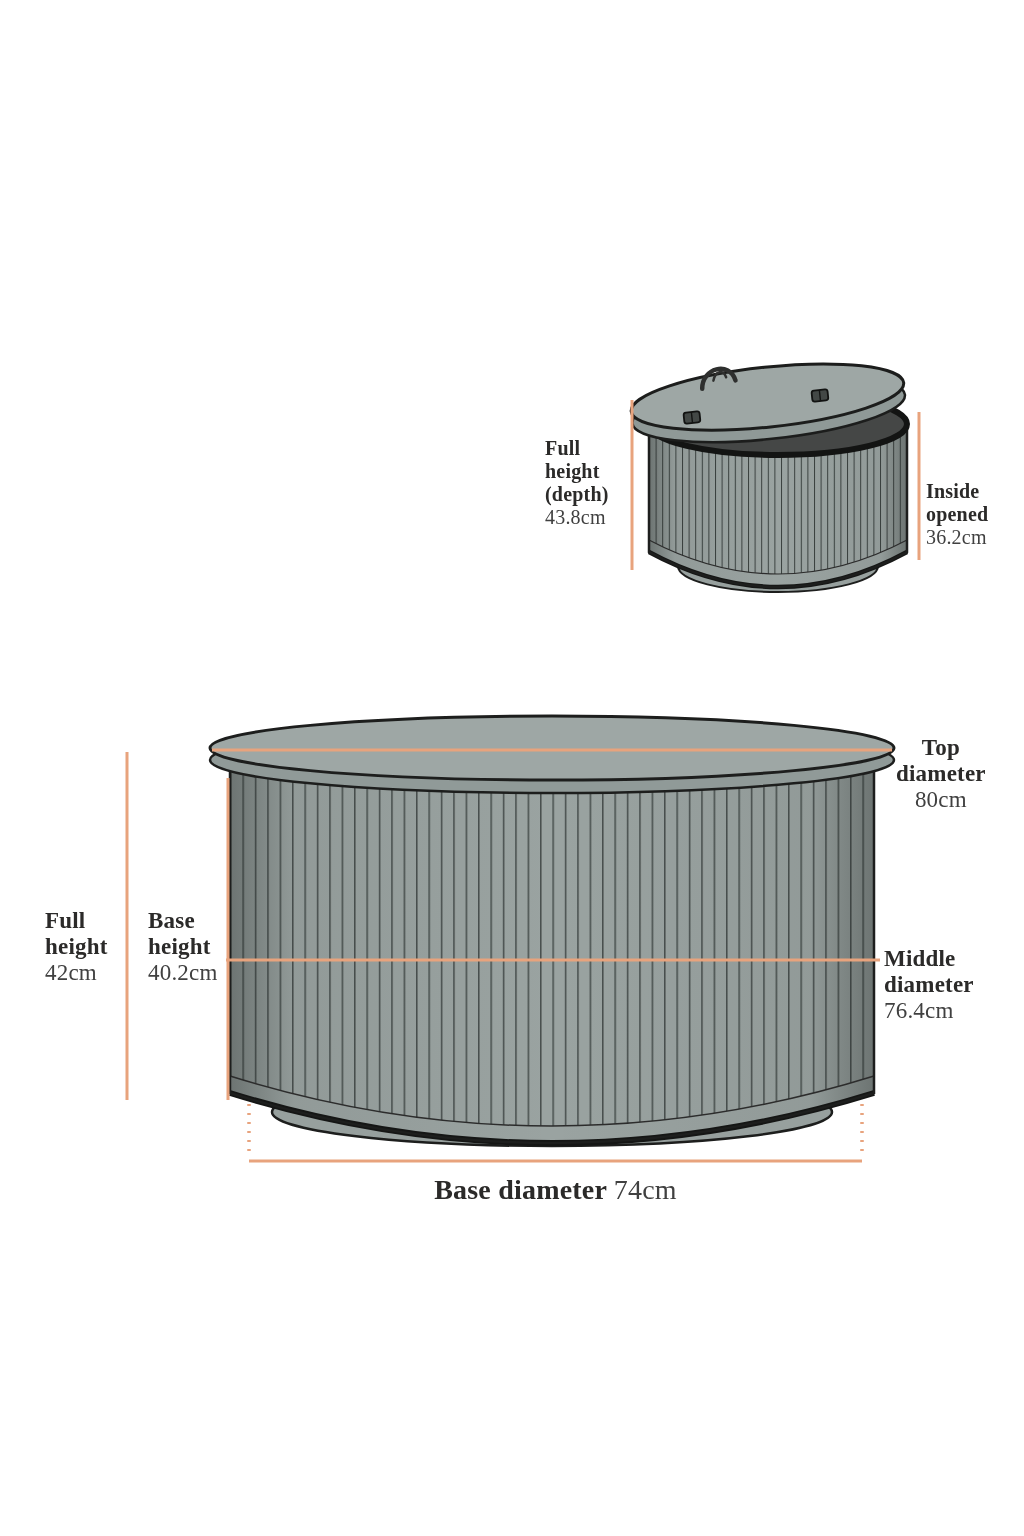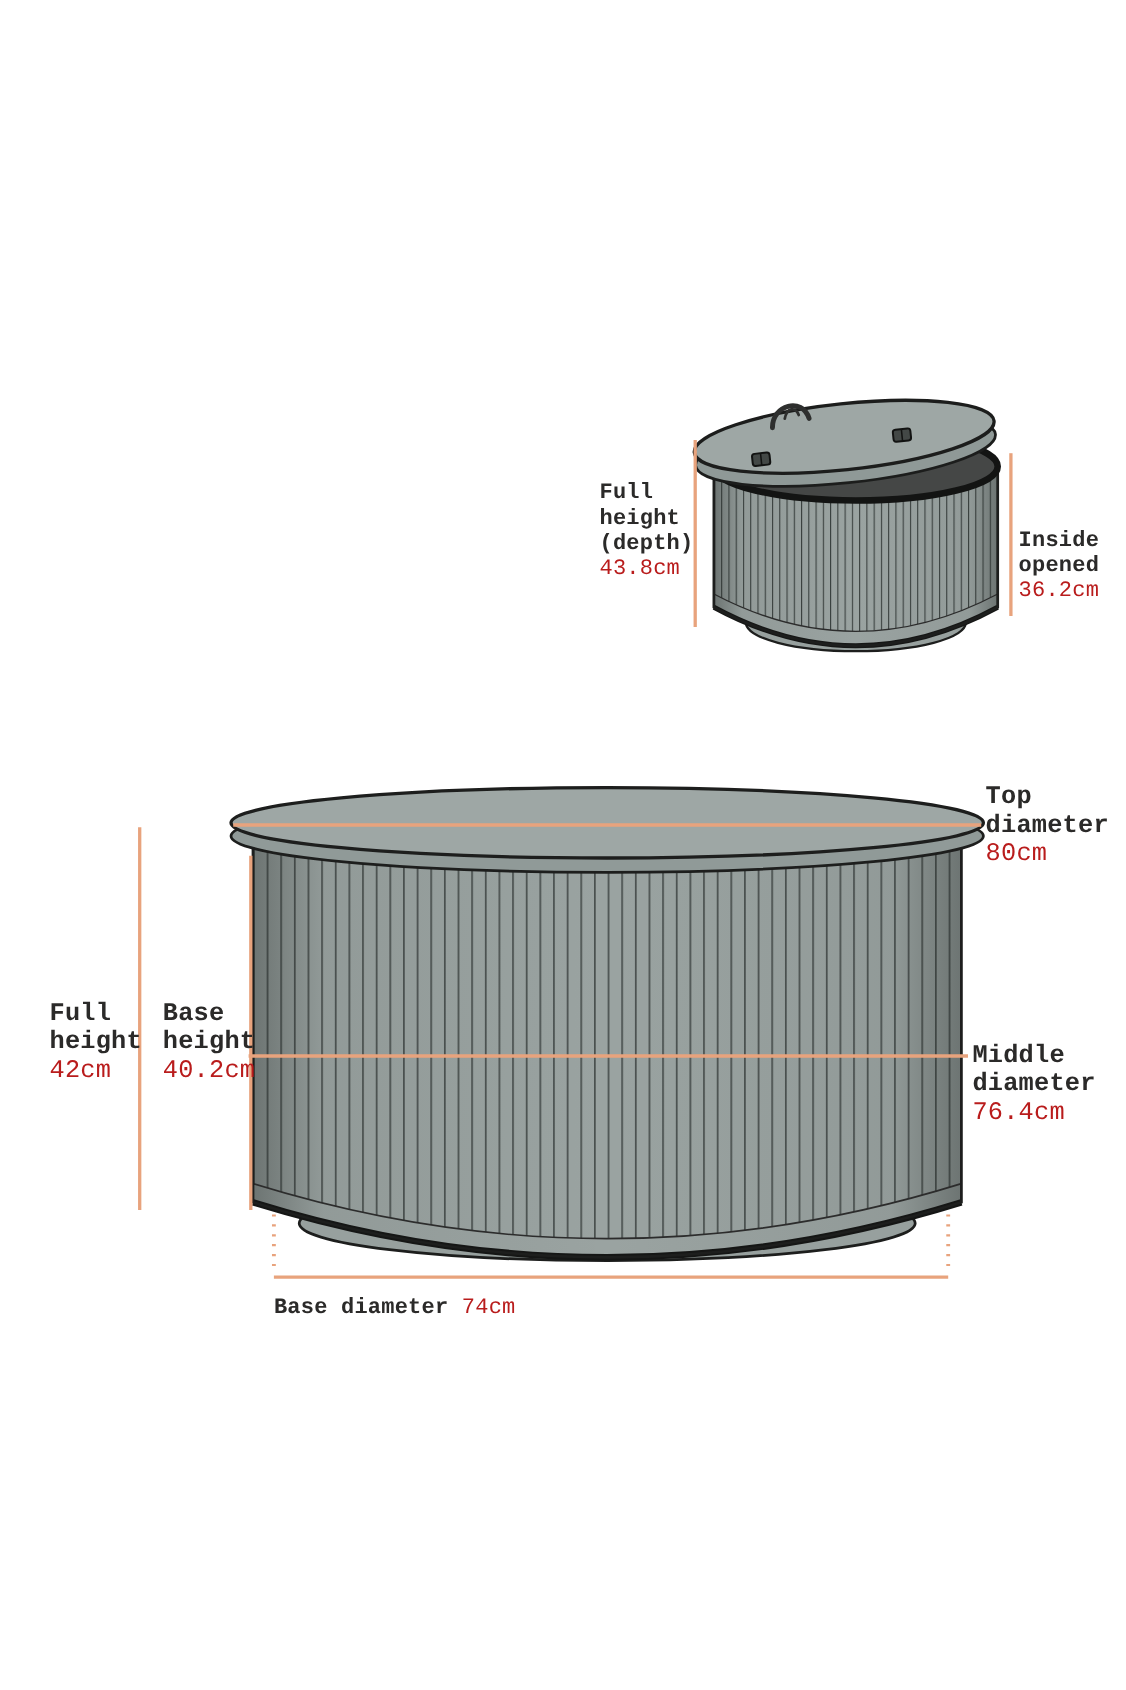--- a/index.html
+++ b/index.html
@@ -2,46 +2,46 @@
 <html><head>
 <meta charset="utf-8">
 <style>
   html, body { margin: 0; padding: 0; background: #ffffff; }
   .viewport {
     position: relative;
     width: 1024px;
     height: 1536px;
     background: #ffffff;
     overflow: hidden;
-    font-family: Liberation Mono, monospace;
+    font-family: Liberation Serif, serif;
   }
   .diagram-svg { position: absolute; left: 0; top: 0; }
 
   
   .lbl {
     position: absolute;
     color: #2b2a29;
     font-weight: 700;
     font-size: 23px;
     line-height: 26px;
     letter-spacing: 0.2px;
     white-space: nowrap;
   }
-  .lbl .val { font-weight: 400; color: #b91c1c; }
+  .lbl .val { font-weight: 400; color: #404040; }
   .lbl-sm { font-size: 20px; line-height: 23px; }
 
   .lbl-full-height-opened { left: 545px; top: 437px; }
   .lbl-inside-depth       { left: 926px; top: 480px; }
-  .lbl-top-diameter       { left: 896px; top: 711px; }
+  .lbl-top-diameter       { left: 896px; top: 735px; text-align: center; }
   .lbl-middle-diameter    { left: 884px; top: 918px; margin-top: 28px; }
   .lbl-full-height        { left: 45px;  top: 908px; }
   .lbl-base-height        { left: 148px; top: 908px; }
   .lbl-base-diameter {
     left: 249px; top: 1176px; width: 613px;
-    font-size: 20px; line-height: 28px;
+    text-align: center; font-size: 28px; line-height: 28px;
   }
 </style>
 </head>
 <body>
 
 <div class="viewport">
 
   <svg class="diagram-svg" width="1024" height="1536" viewBox="0 0 1024 1536">
     <defs>
       <pattern id="flutesL" x="230" y="0" width="12.4" height="10" patternUnits="userSpaceOnUse">

